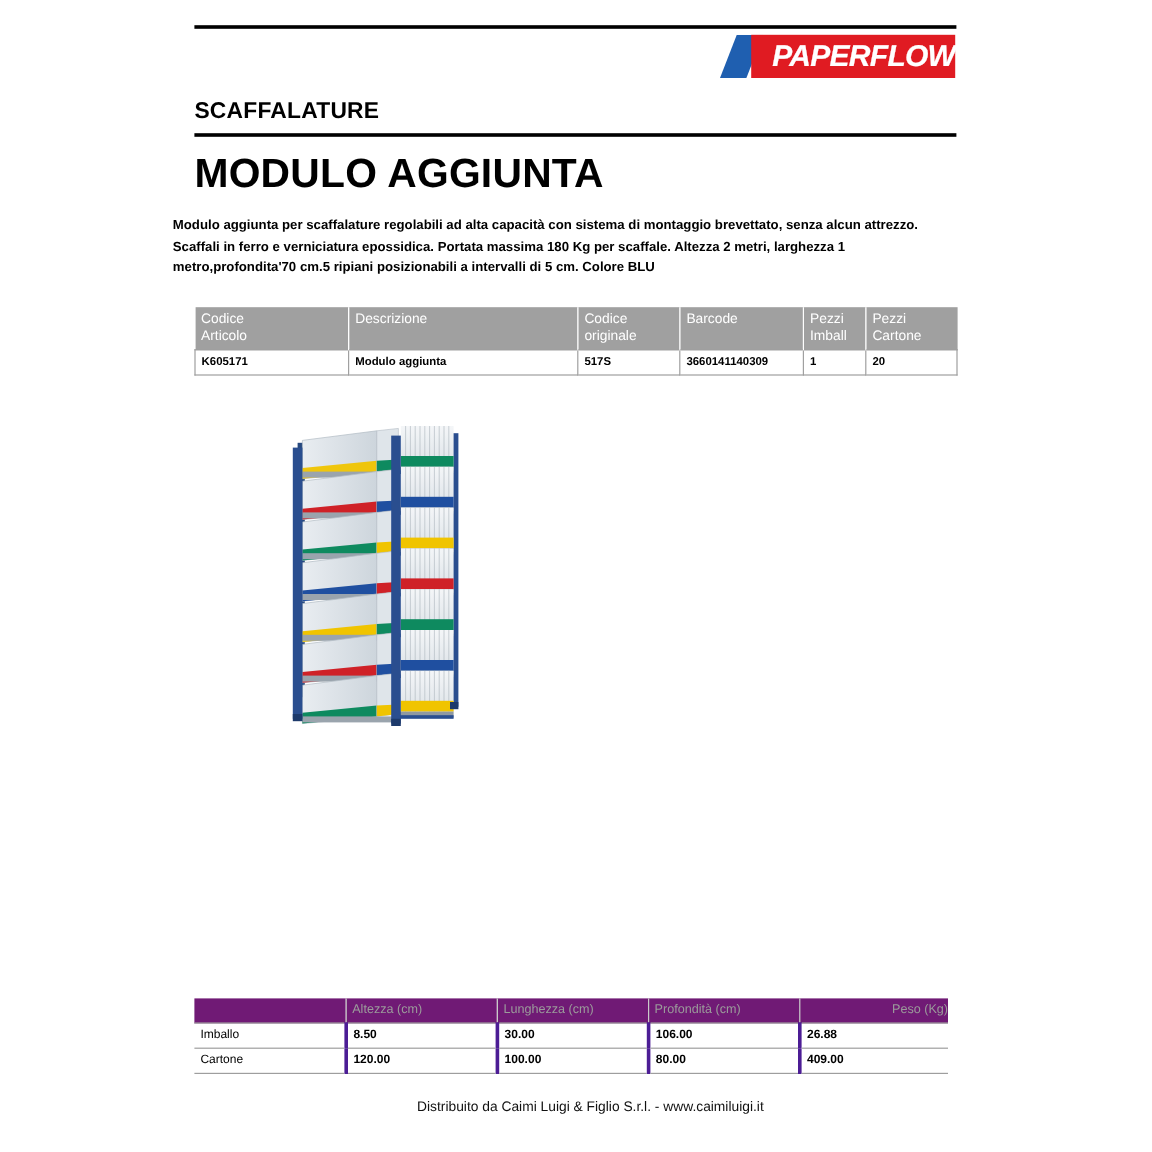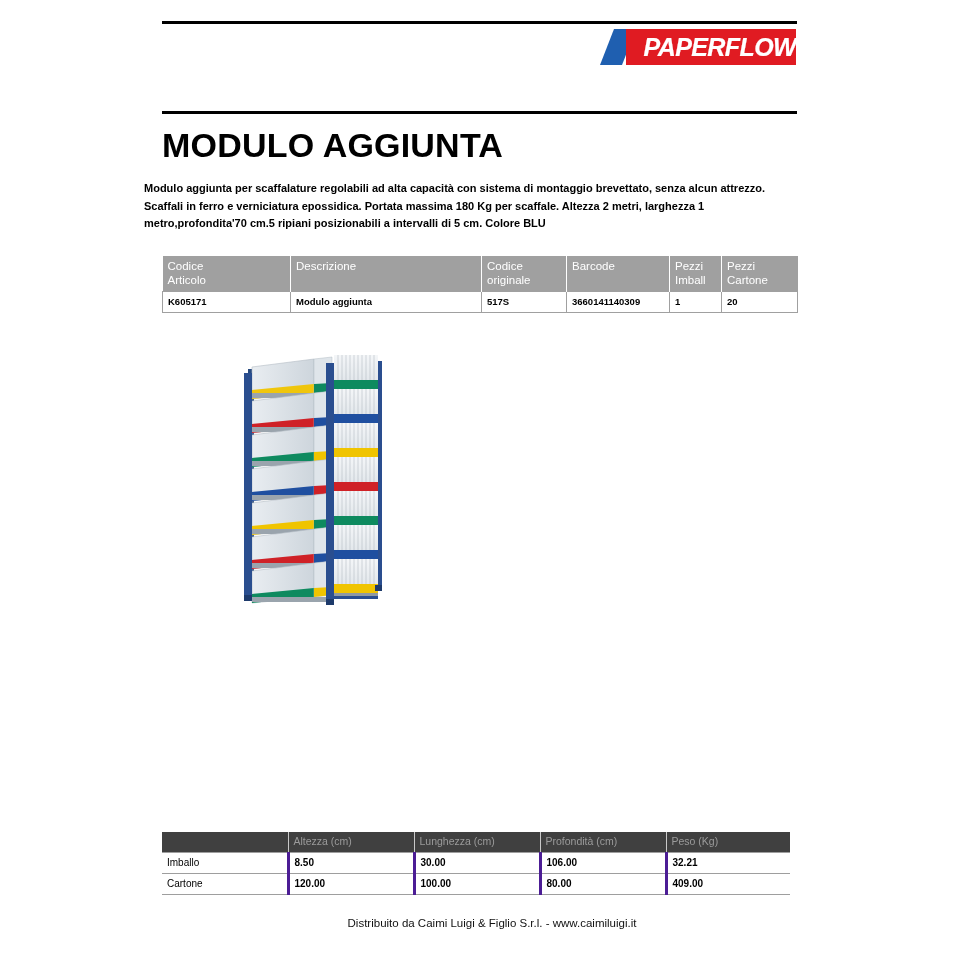--- a/index.html
+++ b/index.html
@@ -164,30 +164,30 @@
   .tbl2 {
     position: absolute;
     left: 162px;
     top: 832px;
     width: 628px;
     border-collapse: collapse;
     table-layout: fixed;
   }
   .tbl2 th {
     color: #9b9b9b;
-    background: #404040;
+    background: #701a75;
     font-size: 10.5px;
     font-weight: normal;
     text-align: left;
     padding: 3px 0 4px 5px;
     line-height: 13px;
     border-right: 1px solid #c9c9c9;
     border-bottom: 1px solid #9e9e9e;
   }
-  .tbl2 th:last-child { border-right: none; }
+  .tbl2 th:last-child { border-right: none; text-align: right; }
   .tbl2 td {
     font-size: 10px;
     color: #000;
     padding: 4px 0 5px 5px;
     border-right: 3px solid #4c1d95;
     border-bottom: 1px solid #9e9e9e;
     vertical-align: middle;
     background: #fff;
   }
   .tbl2 td:last-child { border-right: none; }
@@ -206,20 +206,21 @@
     margin-left: 12px;
   }
 </style>
 </head>
 <body>
 
 <div class="page">
 
   <div class="rule-top"></div>
 
+  <div class="kicker2">SCAFFALATURE</div>
 
   <div class="logo">
     <div class="logo-blue"></div>
     <div class="logo-red"></div>
     <div class="logo-text">PAPERFLOW</div>
   </div>
 
   <div class="rule-mid"></div>
 
   <div class="title">MODULO AGGIUNTA</div>
@@ -491,21 +492,21 @@
         <th>Profondità (cm)</th>
         <th>Peso (Kg)</th>
       </tr>
     </thead>
     <tbody>
       <tr>
         <td class="lbl">Imballo</td>
         <td class="val">8.50</td>
         <td class="val">30.00</td>
         <td class="val">106.00</td>
-        <td class="val">32.21</td>
+        <td class="val">26.88</td>
       </tr>
       <tr>
         <td class="lbl">Cartone</td>
         <td class="val">120.00</td>
         <td class="val">100.00</td>
         <td class="val">80.00</td>
         <td class="val">409.00</td>
       </tr>
     </tbody>
   </table>

